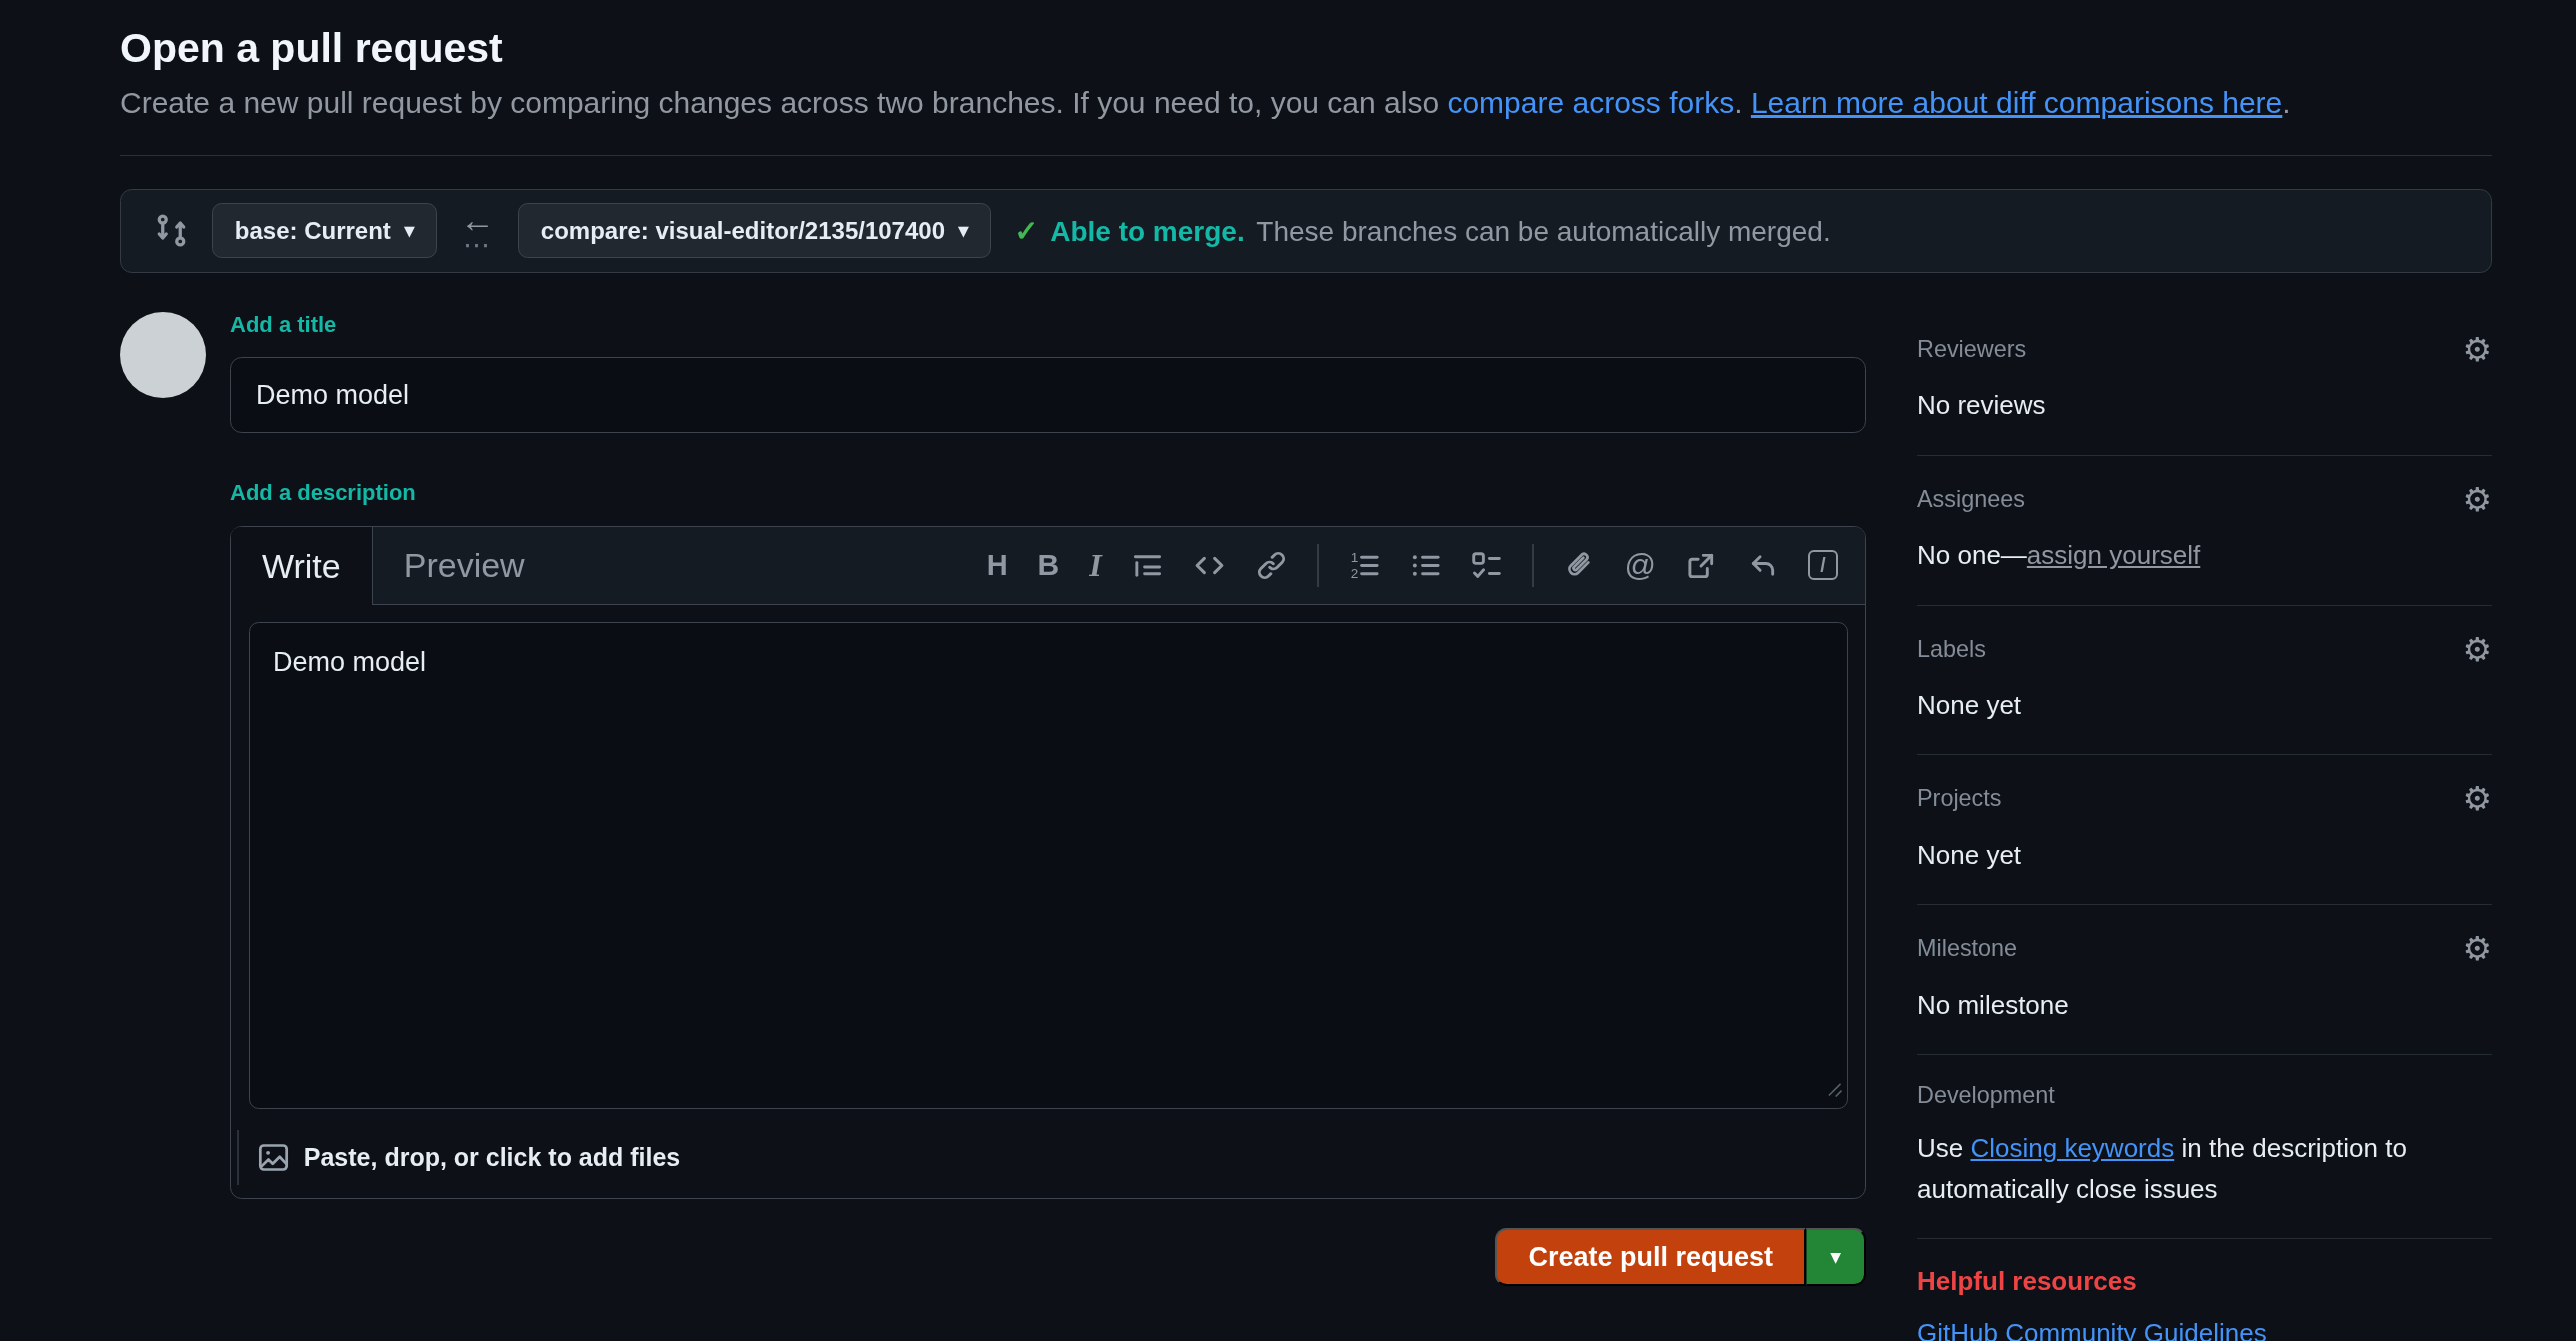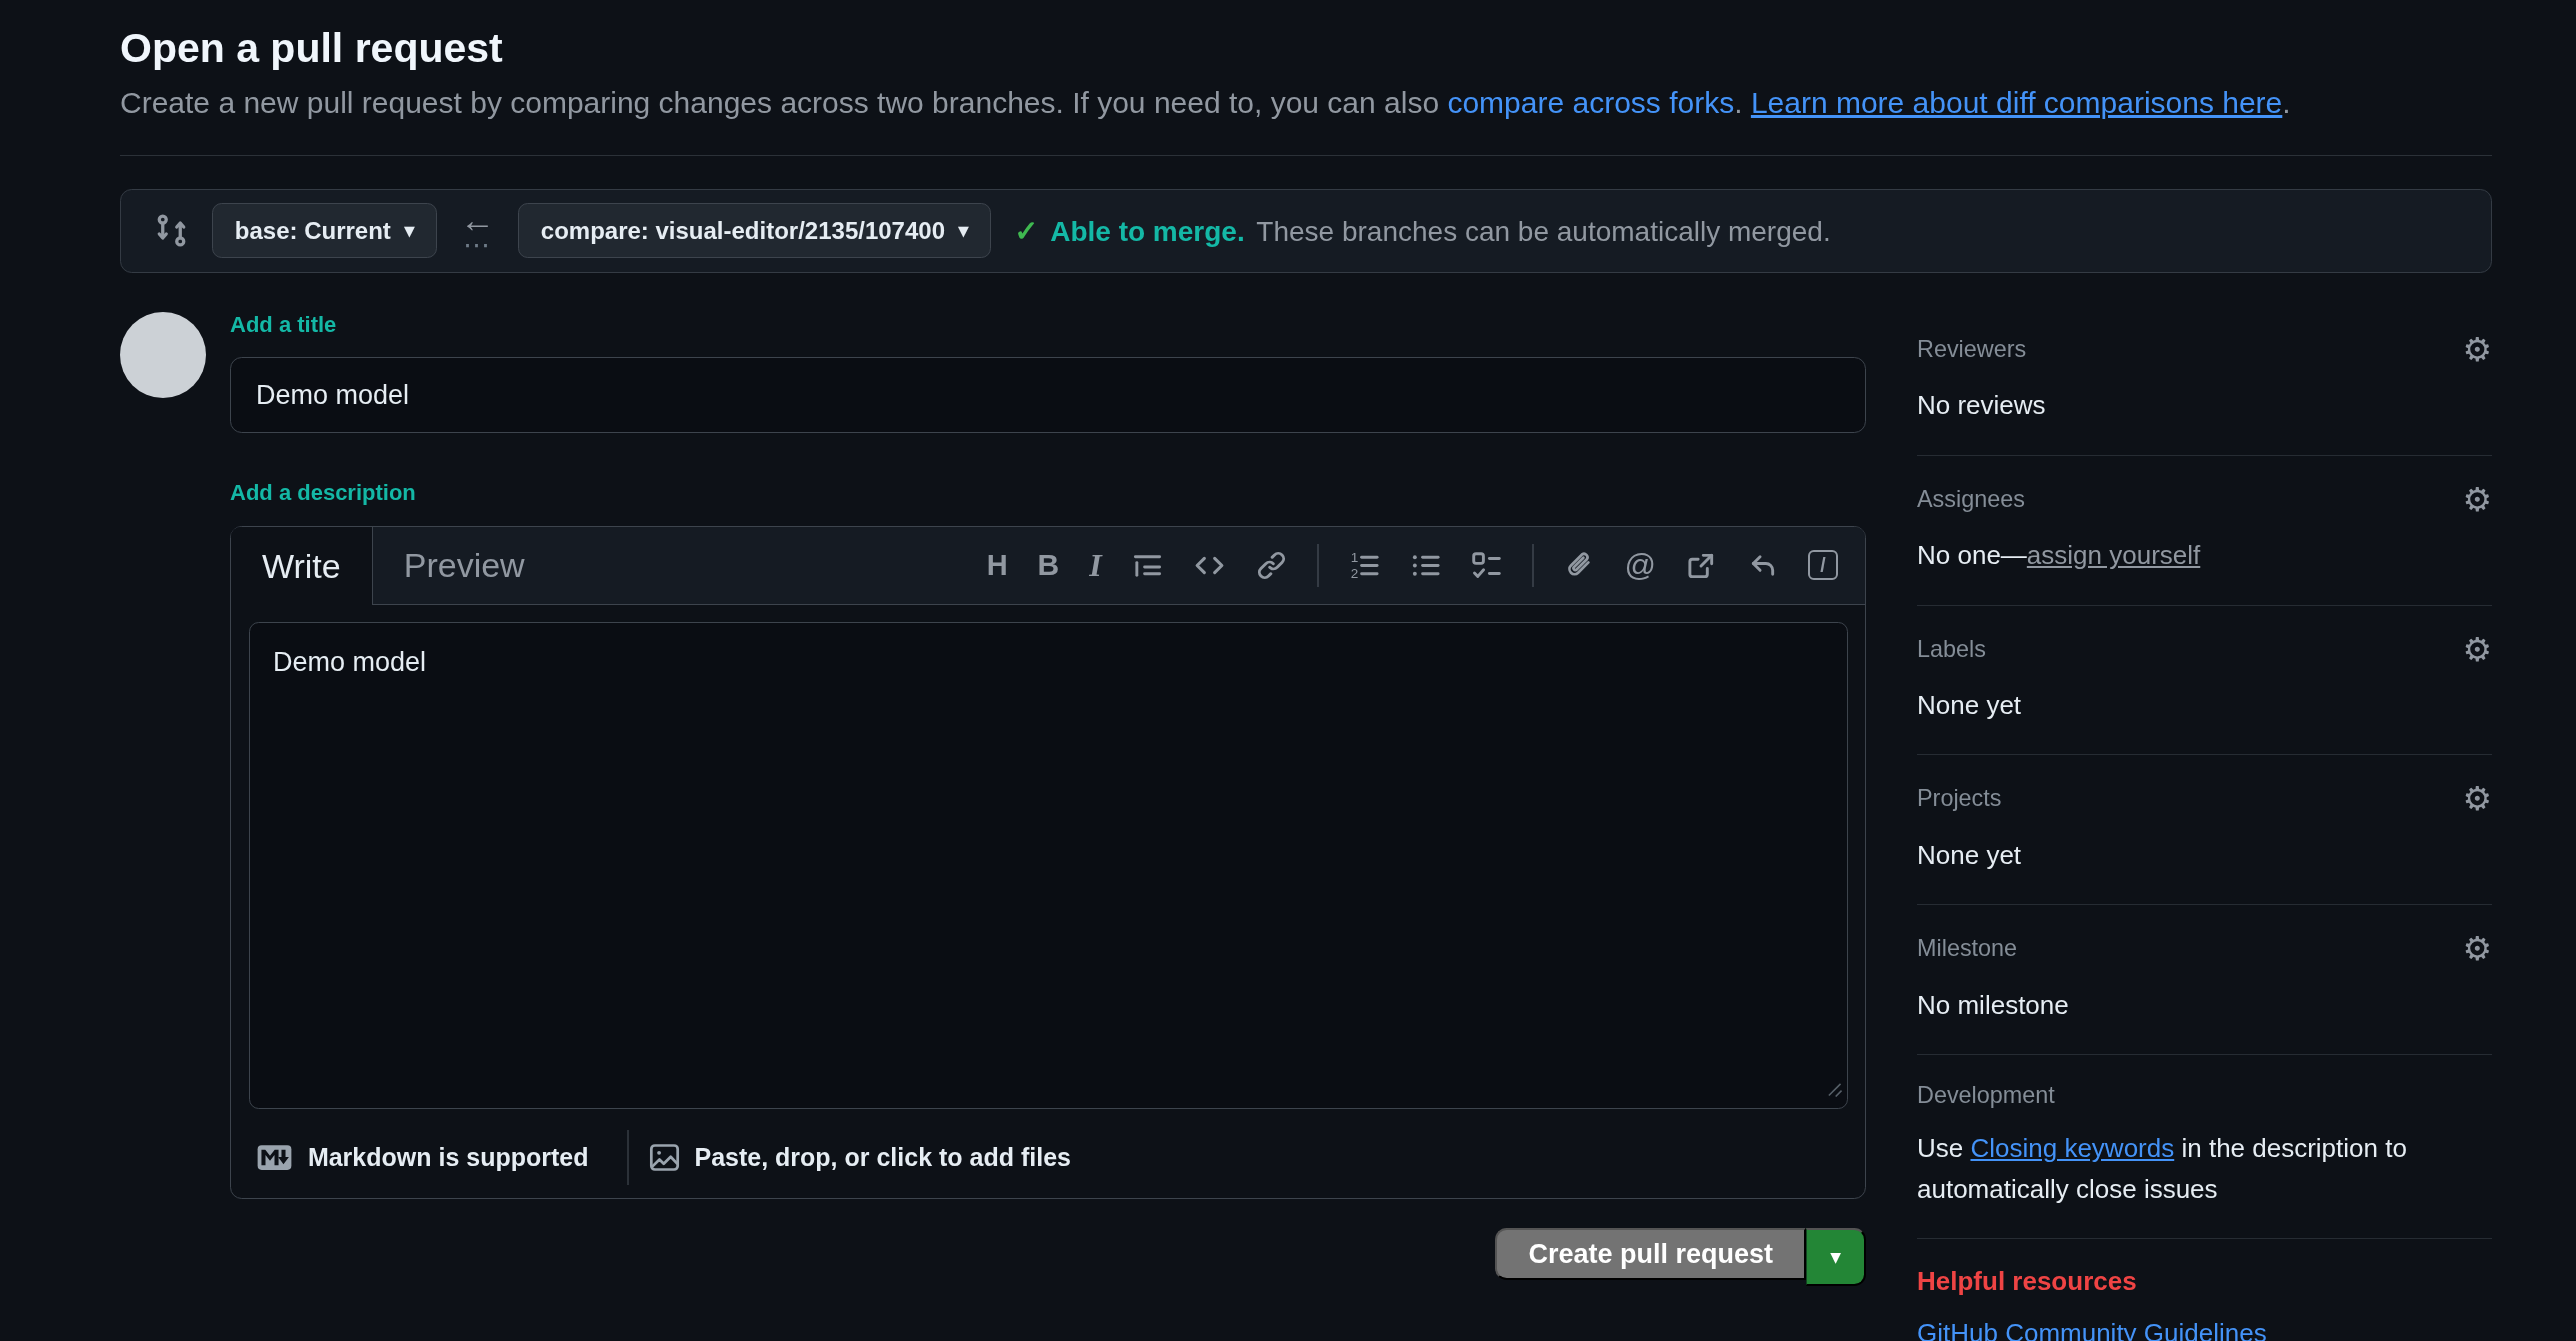--- a/index.html
+++ b/index.html
@@ -88,22 +88,22 @@
 
   .editor-footer { display:flex; align-items:stretch; padding:9.7px 0 19.5px 5.8px; }
   .footer-btn { display:flex; align-items:center; gap:14.6px; padding:5.8px 39px 5.8px 19.5px;
                 font-size:25px; font-weight:600; color:#e6edf3; cursor:pointer; }
   .fsep { width:1.9px; background:#2b3138; margin:-5.8px 0; }
 
   
   .actions { display:flex; justify-content:flex-end; margin-top:29px; }
   .split-btn { display:flex; }
   .split-main {
-    height:52px; display:flex; align-items:center; padding:16px 31px;
-    background:#737373; color:#ffffff; font-size:27px; font-weight:600;
+    height:58px; display:flex; align-items:center; padding:16px 31px;
+    background:#c2410c; color:#ffffff; font-size:27px; font-weight:600;
     border-radius:11.7px 0 0 11.7px; cursor:pointer;
   }
   .split-caret {
     width:60px; height:58px; display:flex; align-items:center; justify-content:center;
     background:#238636; border-left:1.9px solid rgba(1,4,9,0.5);
     border-radius:0 11.7px 11.7px 0; cursor:pointer;
   }
   .split-caret .caret { color:#ffffff; font-size:21.4px; }
 
   
@@ -254,30 +254,20 @@
               <span class="grip">
                 <svg width="19.5" height="19.5" viewBox="0 0 20 20" stroke="#576069" stroke-width="1.6">
                   <path d="M18 6 L6 18"></path>
                     <path d="M19 13 L13 19"></path>
                 </svg>
               </span>
             </div>
           </div>
 
           <div class="editor-footer">
-            <div class="footer-btn">
-              <span class="icon-btn">
-                <svg width="37" height="27" viewBox="0 0 16 12">
-                  <rect x="0.5" y="0.5" width="15" height="11" rx="1.8" fill="#9aa4ae"></rect>
-                  <path d="M2.2 9.4V2.6h1.7L6 5.2 8.1 2.6h1.7v6.8H8V4.9L6 7.4 4 4.9v4.5z" fill="#0d1117"></path>
-                  <path d="M12.9 2.6h-1.8v3.2h-1.5l2.4 3.2 2.4-3.2h-1.5z" fill="#0d1117"></path>
-                </svg>
-              </span>
-              <span>Markdown is supported</span>
-            </div>
             <span class="fsep"></span>
             <div class="footer-btn">
               <span class="icon-btn">
                 <svg width="31" height="31" viewBox="0 0 16 16" fill="none" stroke="#9aa4ae" stroke-width="1.4" stroke-linecap="round" stroke-linejoin="round">
                   <rect x="1.2" y="1.8" width="13.6" height="12.4" rx="1.8"></rect>
                   <circle cx="5.2" cy="5.6" r="1" fill="#9aa4ae" stroke="none"></circle>
                   <path d="M1.8 12.6 L5.4 9 l2.2 2.2 L11.2 7.6 l3.2 3.4"></path>
                 </svg>
               </span>
               <span>Paste, drop, or click to add files</span>

